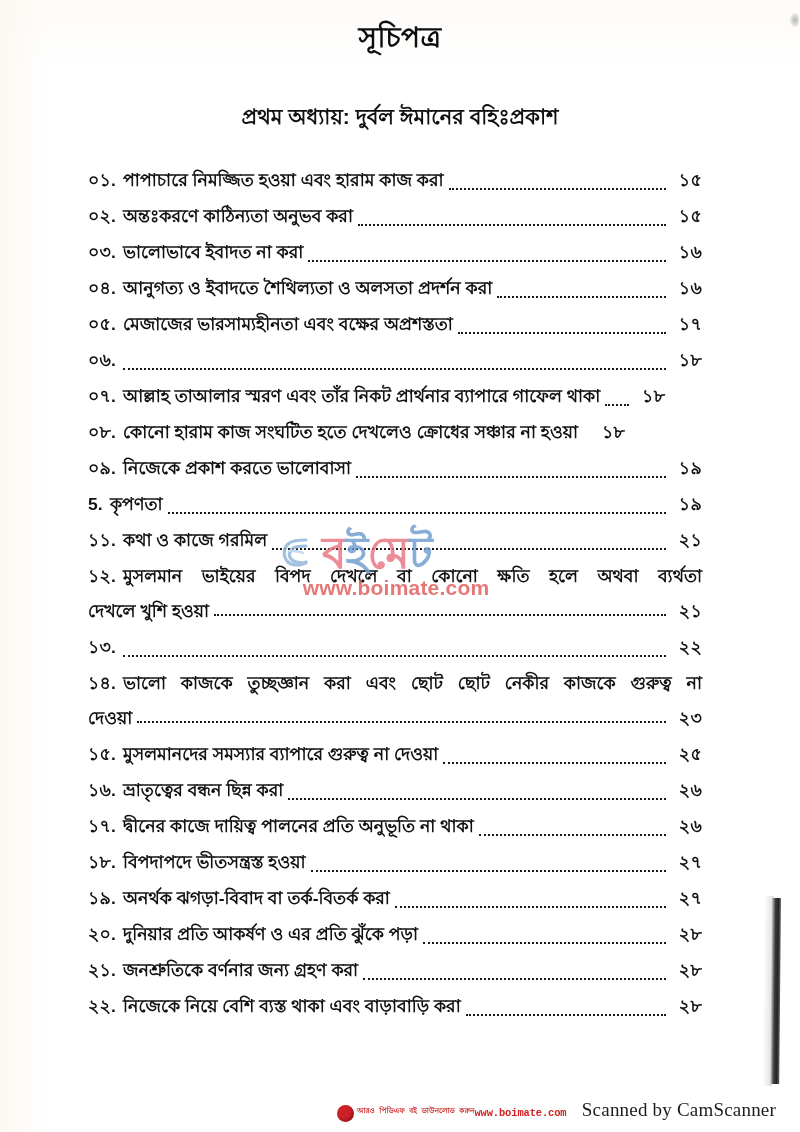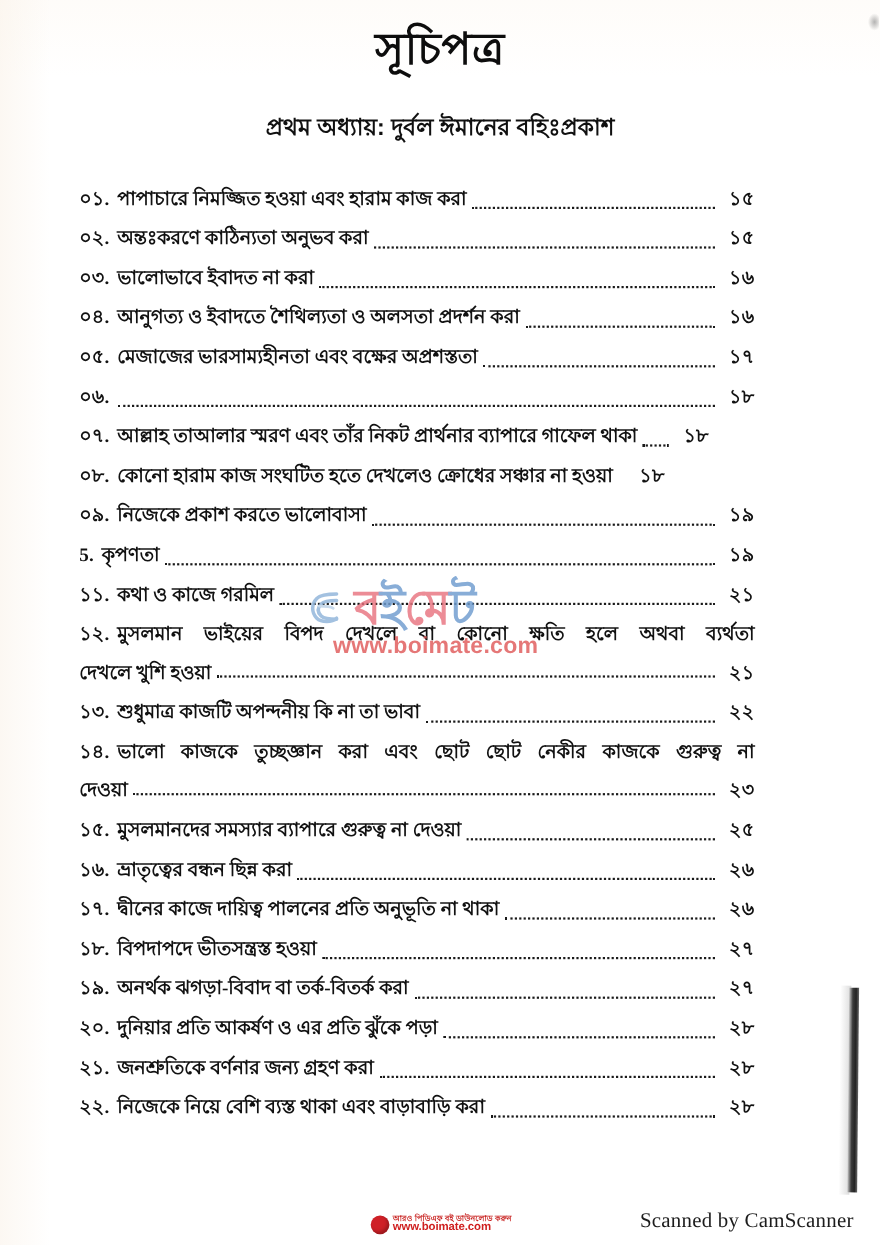--- a/index.html
+++ b/index.html
@@ -57,21 +57,21 @@
     background: radial-gradient(ellipse at 60% 50%, rgba(90,90,90,.45), rgba(255,255,255,0) 70%);
   }
 
   
   .doc-title {
     position: absolute;
     top: 22px;
     left: 0;
     width: 100%;
     text-align: center;
-    font-size: 40px;
+    font-size: 28px;
     font-weight: 700;
     color: #0d0d0d;
     letter-spacing: .5px;
     line-height: 1.15;
   }
 
   .chapter-heading {
     position: absolute;
     top: 104px;
     left: 0;
@@ -80,23 +80,22 @@
     font-size: 21px;
     font-weight: 700;
     color: #101010;
     line-height: 1.2;
   }
 
   
   .toc {
     position: absolute;
     top: 163px;
-    left: 72px;
+    left: 88px;
     width: 614px;
-    font-family: Liberation Serif, serif;
   }
 
   .toc-entry {
     position: relative;
     margin-bottom: 1px;
   }
 
   .toc-line {
     display: flex;
     align-items: flex-end;
@@ -238,23 +237,24 @@
     width: 17px;
     height: 17px;
     border-radius: 50%;
     background: #cf2027;
     box-shadow: inset -2px -2px 3px rgba(0,0,0,.25);
     flex: 0 0 auto;
     margin-right: 3px;
   }
   .banner-texts {
     display: flex;
-    flex-direction: column;
+    flex-direction: row;
     justify-content: space-between;
     line-height: 1.05;
+    font-family: Liberation Mono, monospace;
   }
   .banner-bn {
     font-size: 7.2px;
     font-weight: 700;
     color: #c8211f;
     white-space: nowrap;
     letter-spacing: .1px;
   }
   .banner-url {
     font-size: 10.4px;
@@ -384,21 +384,20 @@
         </div>
         <div class="toc-cont">
           <span class="cont-text">দেখলে খুশি হওয়া</span>
           <span class="leader"></span>
           <span class="page-num">২১</span>
         </div>
       </div>
       <div class="toc-entry">
         <div class="toc-line">
           <span class="entry-num">১৩.</span>
-          <span class="entry-title">শুধুমাত্র কাজটি অপন্দনীয় কি না তা ভাবা</span>
           <span class="leader"></span>
           <span class="page-num">২২</span>
         </div>
       </div>
       <div class="toc-entry">
         <div class="toc-line">
           <span class="entry-num">১৪.</span>
           <span class="entry-title wrap-first">ভালো কাজকে তুচ্ছজ্ঞান করা এবং ছোট ছোট নেকীর কাজকে গুরুত্ব না</span>
         </div>
         <div class="toc-cont">

